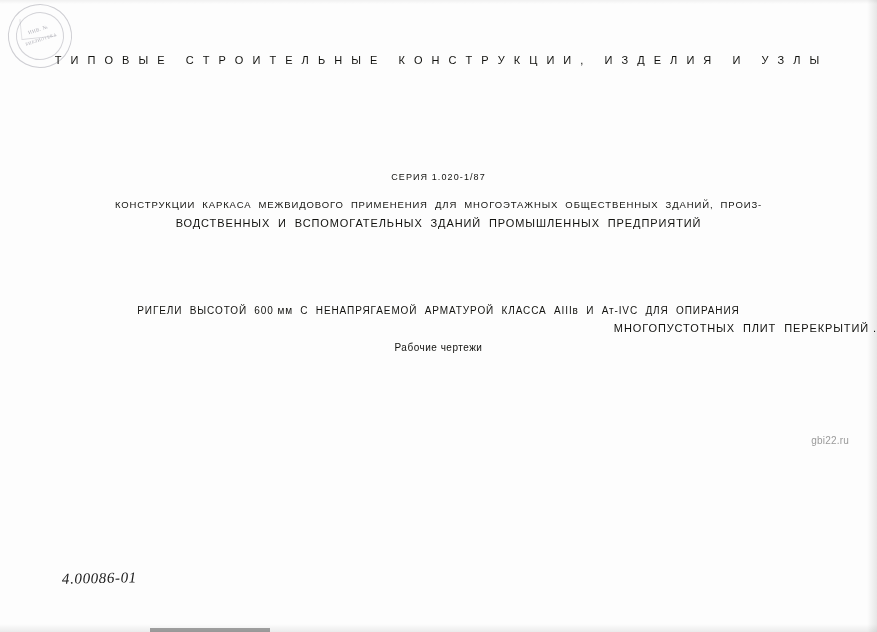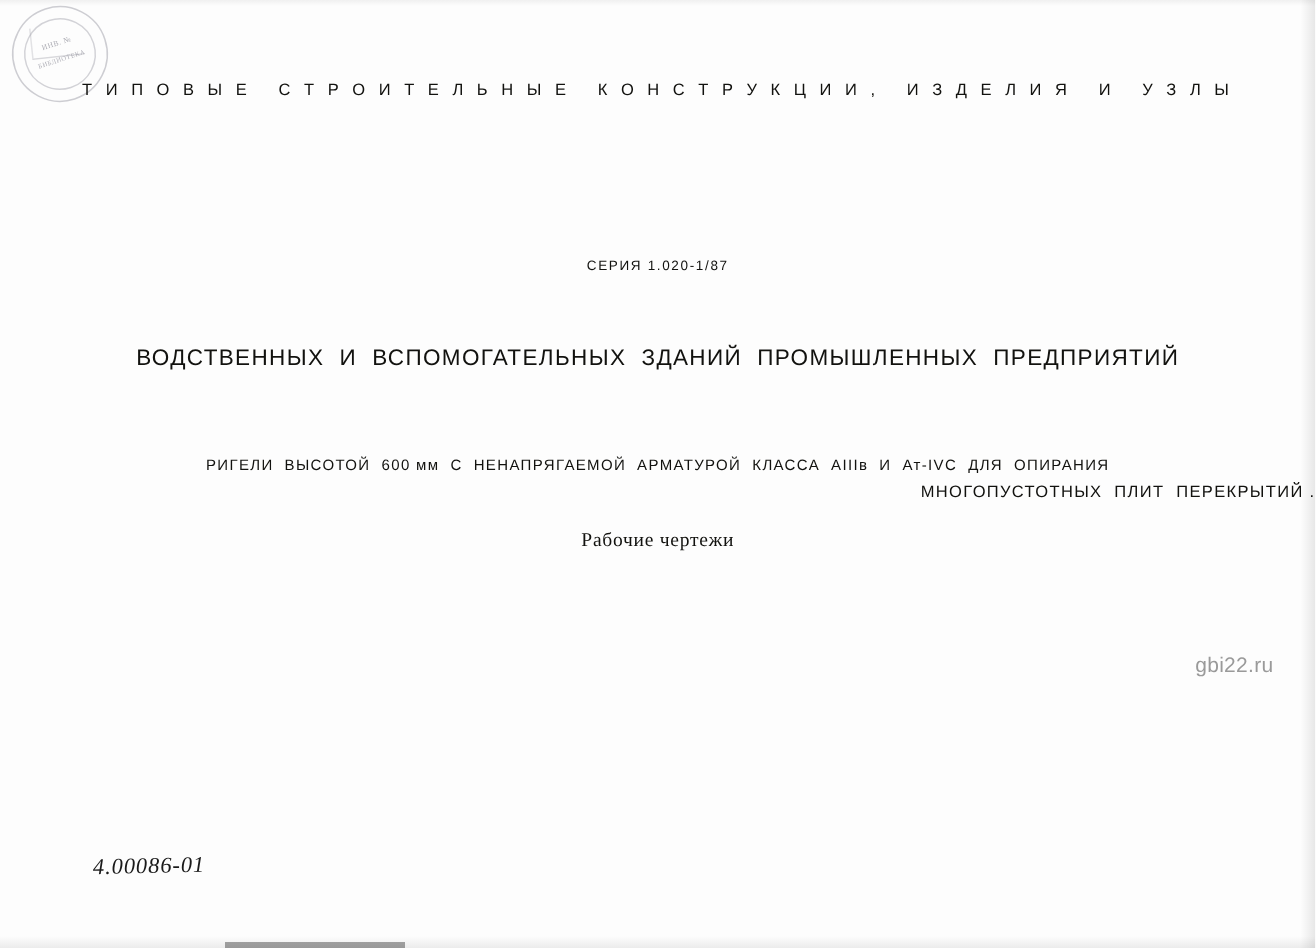--- a/index.html
+++ b/index.html
@@ -135,53 +135,53 @@
     font-size: 9px;
     letter-spacing: 1.1px;
     margin-top: 40px;
   }
   .desc1 {
     top: 199px;
     font-size: 9.5px;
     letter-spacing: 0.9px;
   }
   .desc2 {
-    top: 230px;
-    font-size: 15px;
+    top: 217px;
+    font-size: 11px;
     letter-spacing: 0.9px;
   }
   .issue {
     top: 261px;
     font-size: 9px;
     letter-spacing: 1.2px;
   }
   .sub1 {
     top: 305px;
     font-size: 10px;
     letter-spacing: 0.9px;
   }
   .sub2 {
     top: 322px;
     font-size: 11px;
     letter-spacing: 0.9px;
     text-align: right;
   }
   .drawings {
-    top: 352px;
-    font-size: 13px;
+    top: 342px;
+    font-size: 10px;
     letter-spacing: 0.5px;
-    font-family: Liberation Serif, serif;
+    font-family: Liberation Sans, sans-serif;
   }
 
   
   .watermark {
     position: absolute;
     right: 28px;
     top: 435px;
-    font-size: 14px;
+    font-size: 10px;
     color: #9a9a9a;
     letter-spacing: 0.2px;
     font-family: "Liberation Sans", sans-serif;
   }
 
   
   .handcode {
     position: absolute;
     left: 62px;
     top: 570px;
@@ -207,20 +207,21 @@
   <div class="stamp">
     <div class="stamp-scribble"></div>
     <div class="stamp-text">ИНВ. №</div>
     <div class="stamp-text2">БИБЛИОТЕКА</div>
   </div>
 
   <div class="line title-main">Т И П О В Ы Е   С Т Р О И Т Е Л Ь Н Ы Е   К О Н С Т Р У К Ц И И ,   И З Д Е Л И Я   И   У З Л Ы</div>
 
   <div class="line series">СЕРИЯ 1.020-1/87</div>
 
+  <div class="line desc1">КОНСТРУКЦИИ  КАРКАСА  МЕЖВИДОВОГО  ПРИМЕНЕНИЯ  ДЛЯ  МНОГОЭТАЖНЫХ  ОБЩЕСТВЕННЫХ  ЗДАНИЙ,  ПРОИЗ-</div>
   <div class="line desc2">ВОДСТВЕННЫХ  И  ВСПОМОГАТЕЛЬНЫХ  ЗДАНИЙ  ПРОМЫШЛЕННЫХ  ПРЕДПРИЯТИЙ</div>
 
 
   <div class="line sub1">РИГЕЛИ  ВЫСОТОЙ  600 мм  С  НЕНАПРЯГАЕМОЙ  АРМАТУРОЙ  КЛАССА  АIIIв  И  Ат-IVC  ДЛЯ  ОПИРАНИЯ</div>
   <div class="line sub2">МНОГОПУСТОТНЫХ  ПЛИТ  ПЕРЕКРЫТИЙ .</div>
 
   <div class="line drawings">Рабочие чертежи</div>
 
   <div class="watermark">gbi22.ru</div>
 

